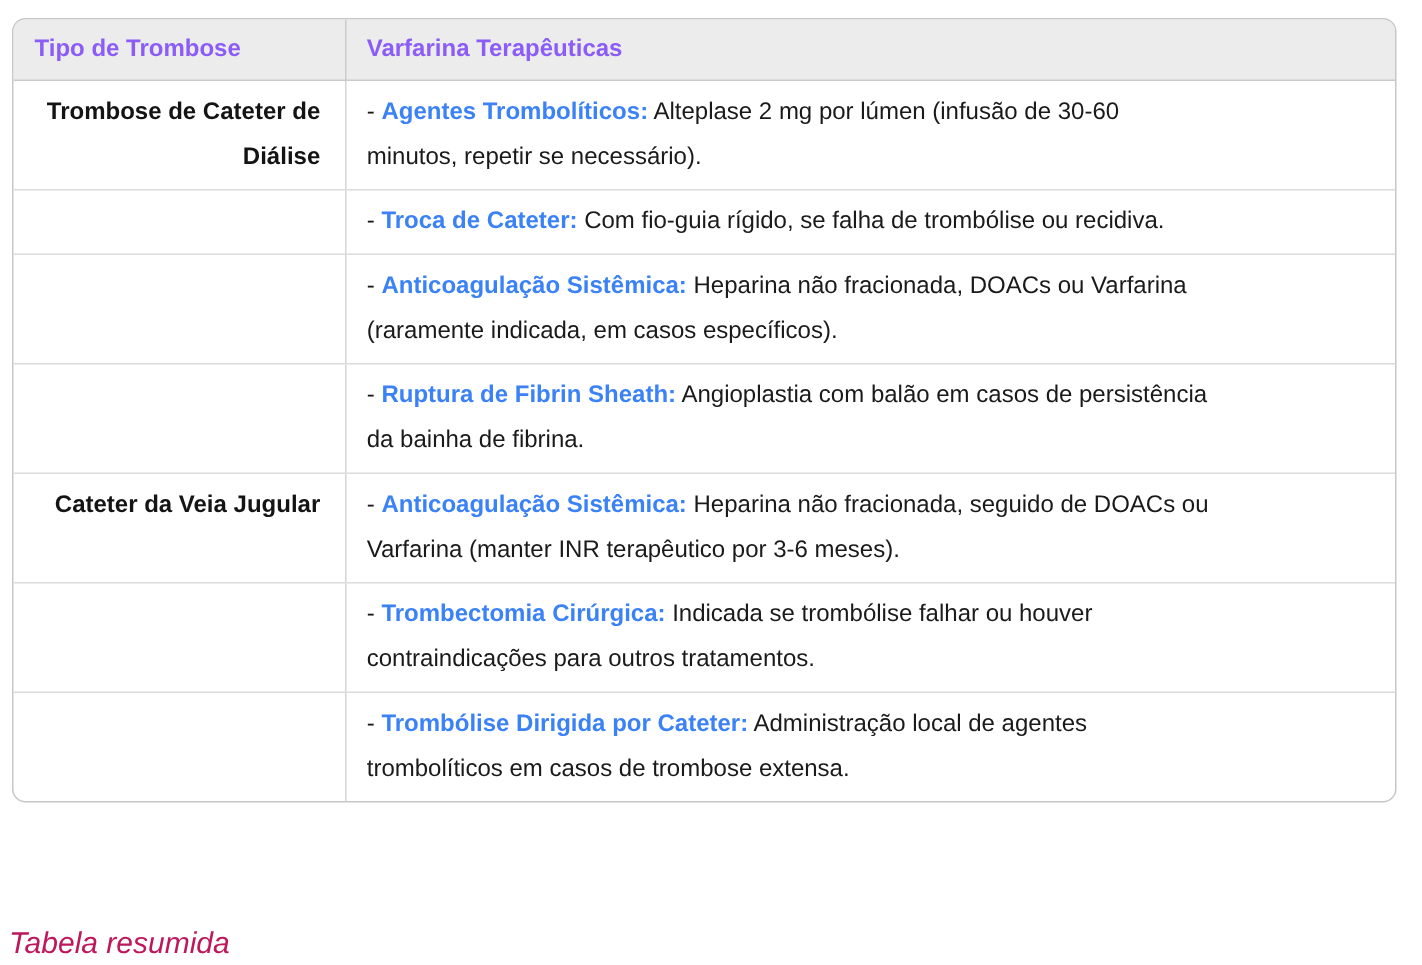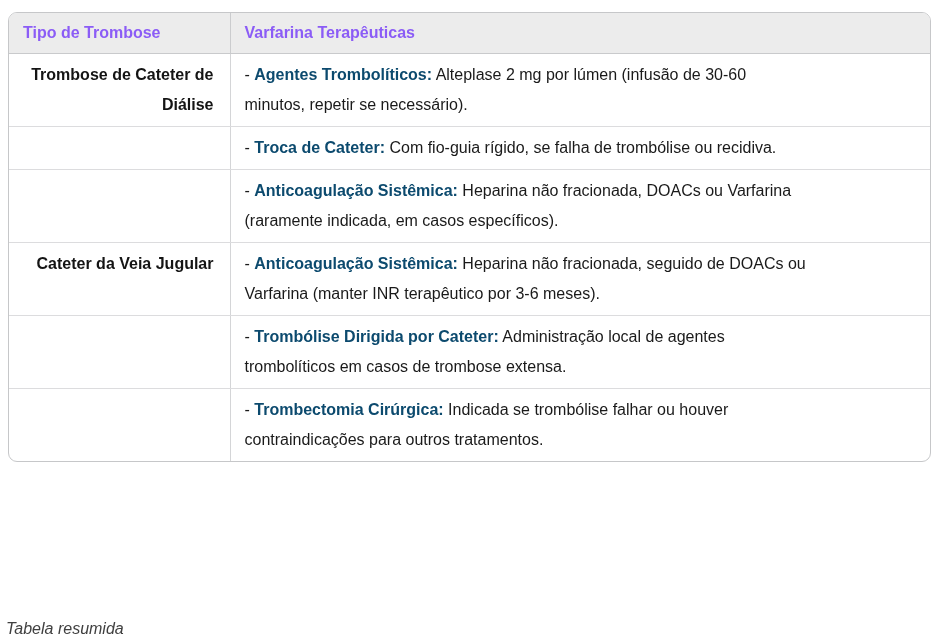--- a/index.html
+++ b/index.html
@@ -56,31 +56,31 @@
     border-right: 1px solid #d4d5d7;
     font-weight: 700;
     color: #141414;
     text-align: right;
   }
   tr:last-child td {
     border-bottom: none;
   }
   td strong {
     font-weight: 700;
-    color: #0c4a6e;
+    color: #3b82f6;
     margin-top: 24px;
   }
   .caption {
     position: absolute;
     left: 6px;
     top: 619px;
     font-style: italic;
-    font-size: 16px;
+    font-size: 20px;
     line-height: 20px;
-    color: #404040;
+    color: #be185d;
   }
 </style>
 </head>
 <body>
 
 <div class="table-wrap">
   <table>
     <thead>
       <tr>
         <th class="col-tipo">Tipo de Trombose</th>
@@ -94,28 +94,32 @@
         </tr>
         <tr>
           <td class="col-tipo"></td>
           <td class="col-abordagem">- <strong>Troca de Cateter:</strong> Com fio-guia rígido, se falha de trombólise ou recidiva.</td>
         </tr>
         <tr>
           <td class="col-tipo"></td>
           <td class="col-abordagem">- <strong>Anticoagulação Sistêmica:</strong> Heparina não fracionada, DOACs ou Varfarina<br>(raramente indicada, em casos específicos).</td>
         </tr>
         <tr>
+          <td class="col-tipo"></td>
+          <td class="col-abordagem">- <strong>Ruptura de Fibrin Sheath:</strong> Angioplastia com balão em casos de persistência<br>da bainha de fibrina.</td>
+        </tr>
+        <tr>
           <td class="col-tipo">Cateter da Veia Jugular</td>
           <td class="col-abordagem">- <strong>Anticoagulação Sistêmica:</strong> Heparina não fracionada, seguido de DOACs ou<br>Varfarina (manter INR terapêutico por 3-6 meses).</td>
         </tr>
         <tr>
           <td class="col-tipo"></td>
-          <td class="col-abordagem">- <strong>Trombólise Dirigida por Cateter:</strong> Administração local de agentes<br>trombolíticos em casos de trombose extensa.</td>
+          <td class="col-abordagem">- <strong>Trombectomia Cirúrgica:</strong> Indicada se trombólise falhar ou houver<br>contraindicações para outros tratamentos.</td>
         </tr>
         <tr>
           <td class="col-tipo"></td>
-          <td class="col-abordagem">- <strong>Trombectomia Cirúrgica:</strong> Indicada se trombólise falhar ou houver<br>contraindicações para outros tratamentos.</td>
+          <td class="col-abordagem">- <strong>Trombólise Dirigida por Cateter:</strong> Administração local de agentes<br>trombolíticos em casos de trombose extensa.</td>
         </tr>
       </tbody>
   </table>
 </div>
 
 <div class="caption">Tabela resumida</div>
 
 </body></html>

